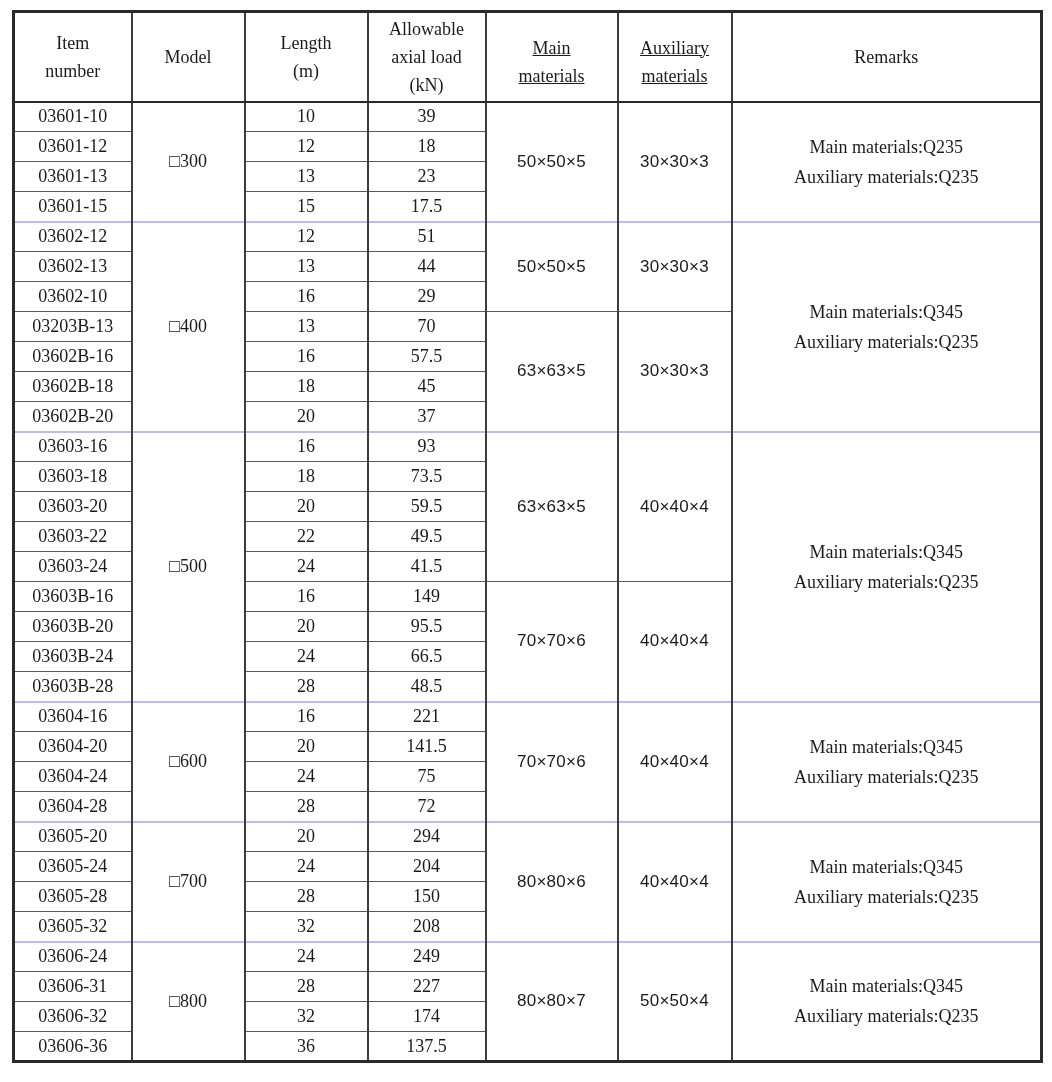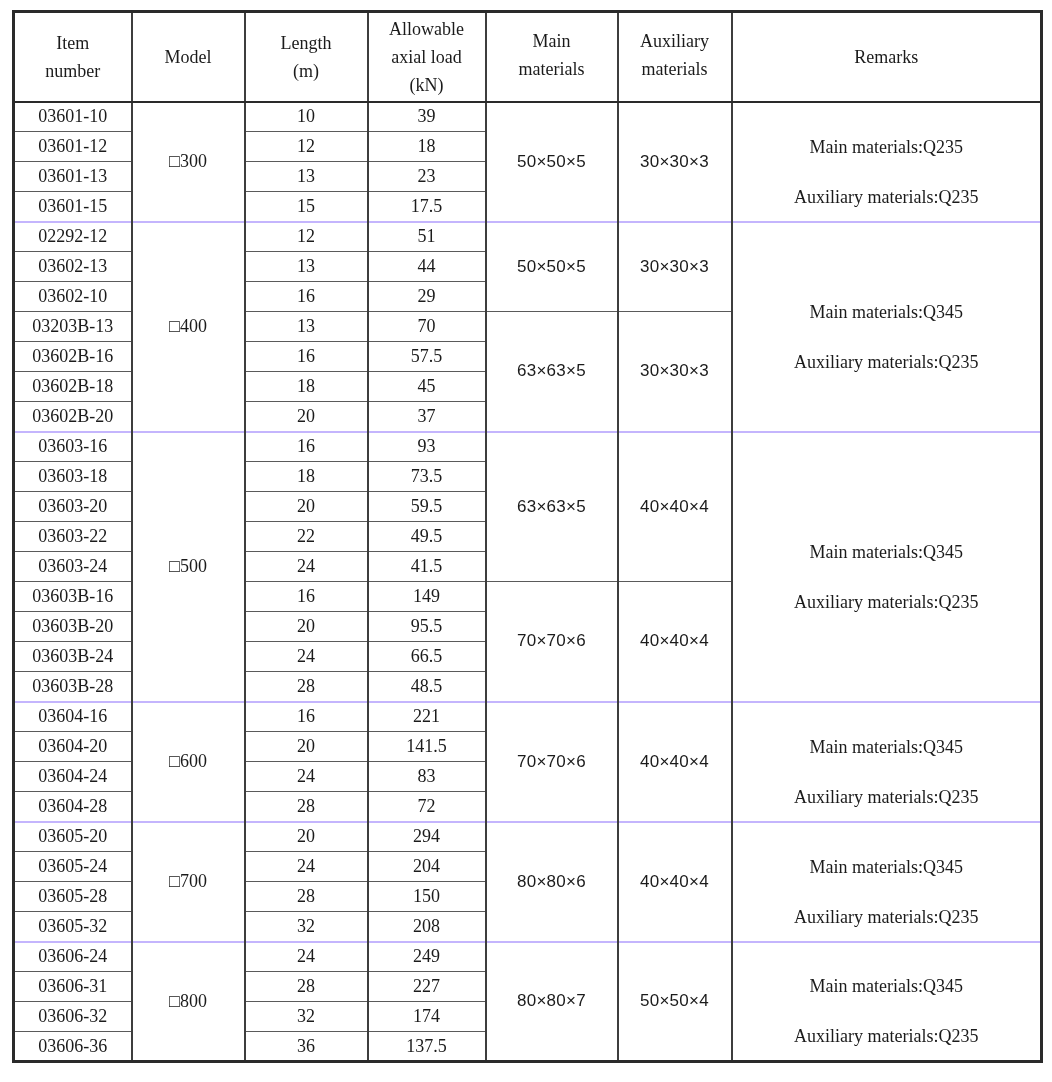--- a/index.html
+++ b/index.html
@@ -33,28 +33,28 @@
     font-weight: normal;
     padding: 0;
     overflow: hidden;
   }
   tr { height: 30px; }
   tr.hdr { height: 90px; }
   tr.hdr th {
     border-bottom: 2px solid #2a2a2a;
     line-height: 28px;
   }
-  th.h-bottom { vertical-align: bottom; padding-bottom: 18px; line-height: 27px; }
+  th.h-bottom { vertical-align: bottom; padding-bottom: 11px; line-height: 27px; text-decoration: underline; }
   tr.gs td { border-top: 2px solid #c4b5fd; }
   td.c-mat {
     font-family: "Liberation Sans", "DejaVu Sans", sans-serif;
     font-size: 17px;
     letter-spacing: 0.3px;
   }
-  td.c-rem div { line-height: 30px; margin-top: 20px; }
+  td.c-rem div { line-height: 30px; }
 </style>
 </head>
 <body>
 
 <div class="page">
   <table class="spec">
     <colgroup>
       <col style="width:118px">
       <col style="width:113px">
       <col style="width:123px">
@@ -113,21 +113,21 @@
       <td>13</td>
       <td>23</td>
     </tr>
     <tr>
       <td>03601-15</td>
       <td>15</td>
       <td>17.5</td>
     </tr>
 
     <tr class="gs">
-      <td>02292-12</td>
+      <td>03602-12</td>
       <td rowspan="7">□400</td>
       <td>12</td>
       <td>51</td>
       <td class="c-mat" rowspan="3">50×50×5</td>
       <td class="c-mat" rowspan="3">30×30×3</td>
       <td class="c-rem" rowspan="7">
         <div>Main materials:Q345</div>
         <div>Auxiliary materials:Q235</div>
       </td>
     </tr>
@@ -232,21 +232,21 @@
       </td>
     </tr>
     <tr>
       <td>03604-20</td>
       <td>20</td>
       <td>141.5</td>
     </tr>
     <tr>
       <td>03604-24</td>
       <td>24</td>
-      <td>83</td>
+      <td>75</td>
     </tr>
     <tr>
       <td>03604-28</td>
       <td>28</td>
       <td>72</td>
     </tr>
 
     <tr class="gs">
       <td>03605-20</td>
       <td rowspan="4">□700</td>

